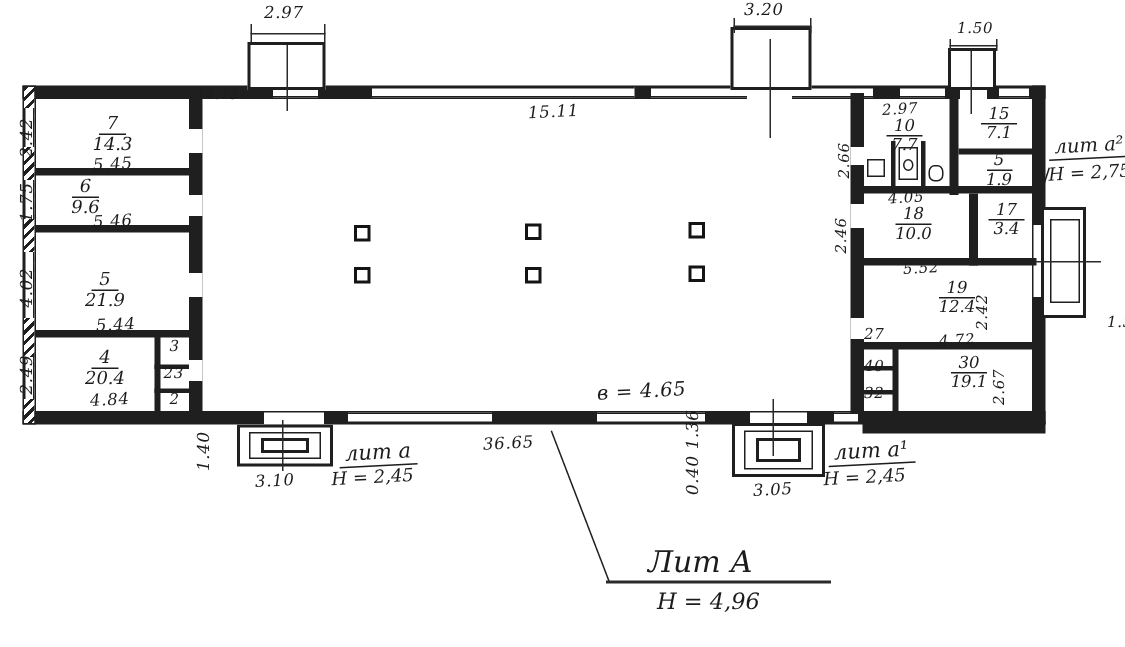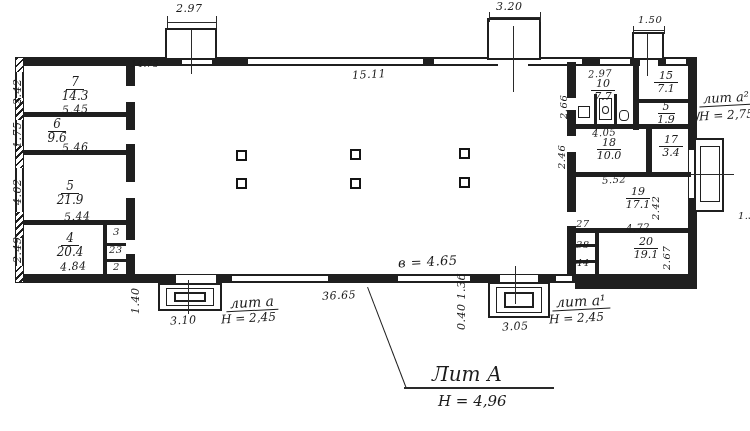--- a/index.html
+++ b/index.html
@@ -204,34 +204,34 @@
   <div class="dim s dimv" style="left:567px;top:158px;">2.46</div>
 
   <div class="frac s" style="left:654px;top:134px;width:34px;">
     <div class="rn">17</div>
     <div class="ra">3.4</div>
   </div>
 
   <div class="dim s rot" style="left:602px;top:174px;">5.52</div>
   <div class="frac s" style="left:618px;top:186px;width:40px;">
     <div class="rn">19</div>
-    <div class="ra">17.1</div>
+    <div class="ra">12.4</div>
   </div>
   <div class="dim s dimv" style="left:661px;top:209px;">2.42</div>
 
   <div class="dim s rot" style="left:626px;top:222px;">4.72</div>
   <div class="frac s" style="left:626px;top:236px;width:40px;">
-    <div class="rn">20</div>
+    <div class="rn">30</div>
     <div class="ra">19.1</div>
   </div>
   <div class="dim s dimv" style="left:672px;top:259px;">2.67</div>
 
   <div class="dim s" style="left:576px;top:218px;">27</div>
-  <div class="dim s" style="left:576px;top:239px;">38</div>
-  <div class="dim s" style="left:576px;top:257px;">44</div>
+  <div class="dim s" style="left:576px;top:239px;">40</div>
+  <div class="dim s" style="left:576px;top:257px;">32</div>
 
   <div class="dim dimv" style="left:142px;top:301px;">1.40</div>
   <div class="dim rot" style="left:170px;top:314px;">3.10</div>
   <div class="lit" style="left:226px;top:294px;">лит а</div>
   <div class="lith" style="left:221px;top:311px;">Н = 2,45</div>
 
   <div class="dim rot" style="left:322px;top:289px;">36.65</div>
   <div class="dim rot" style="left:398px;top:254px;font-size:13px;">в = 4.65</div>
 
   <div class="dim dimv" style="left:468px;top:317px;">0.40 1.36</div>

